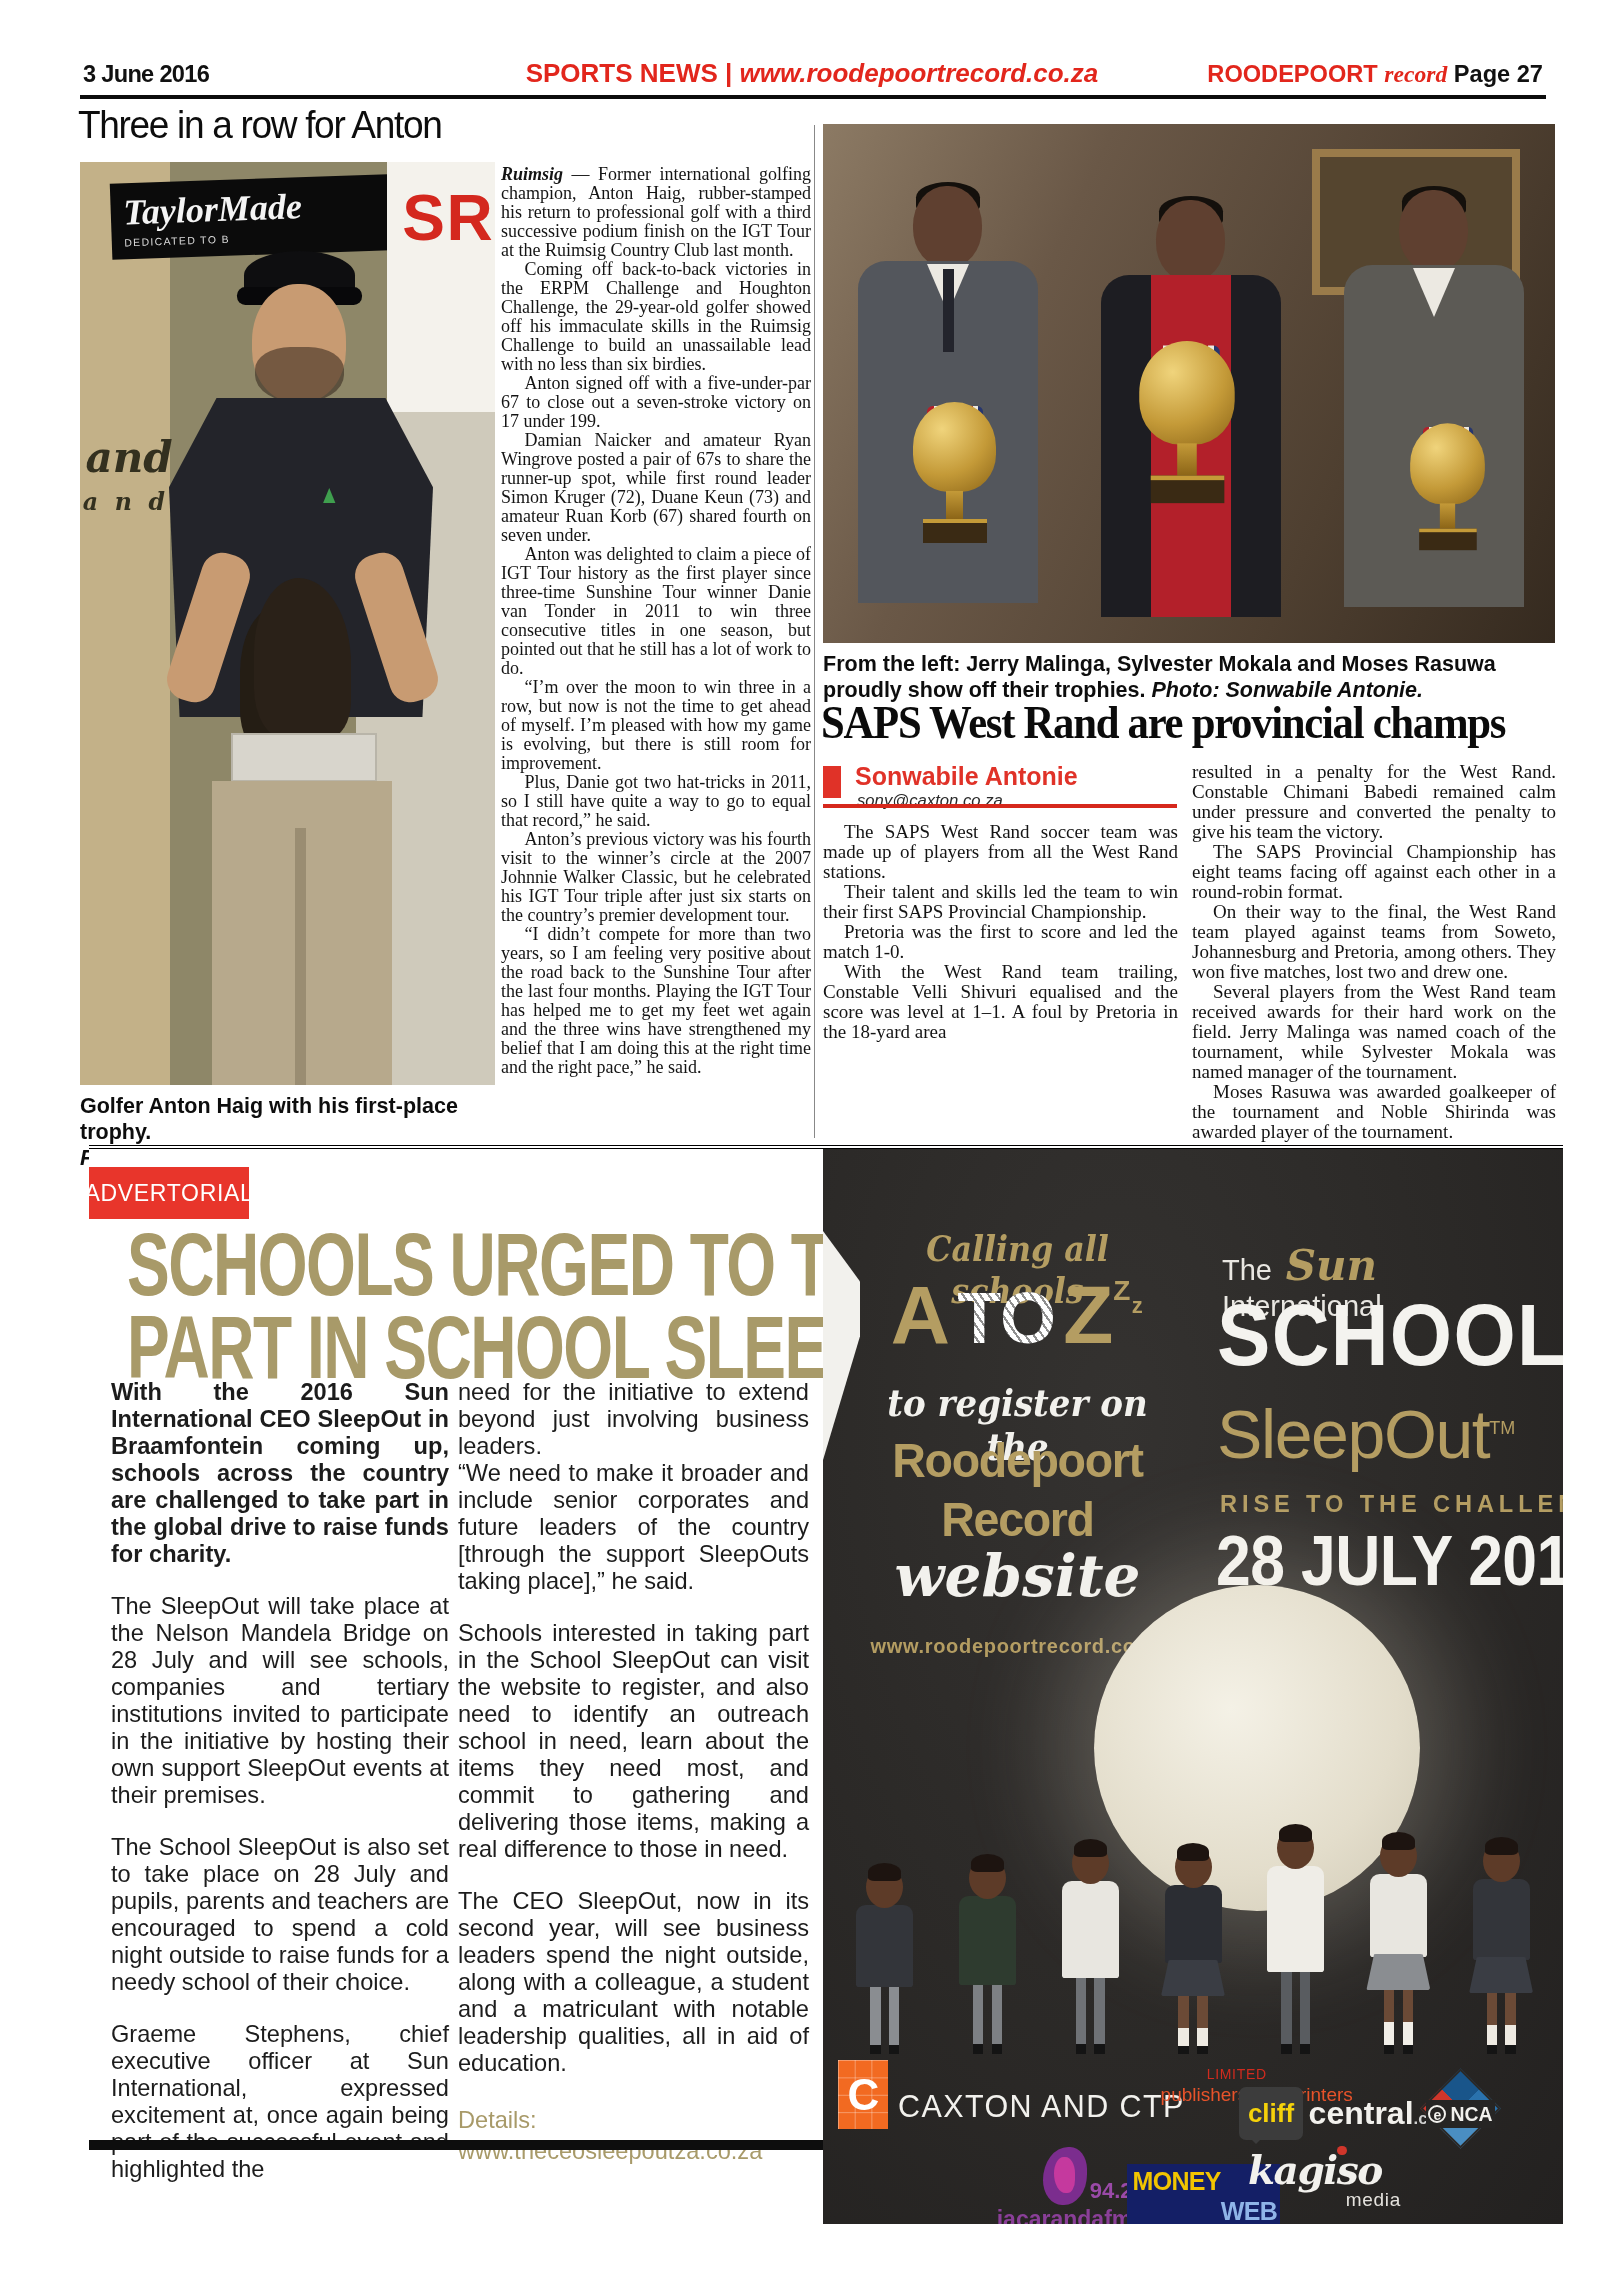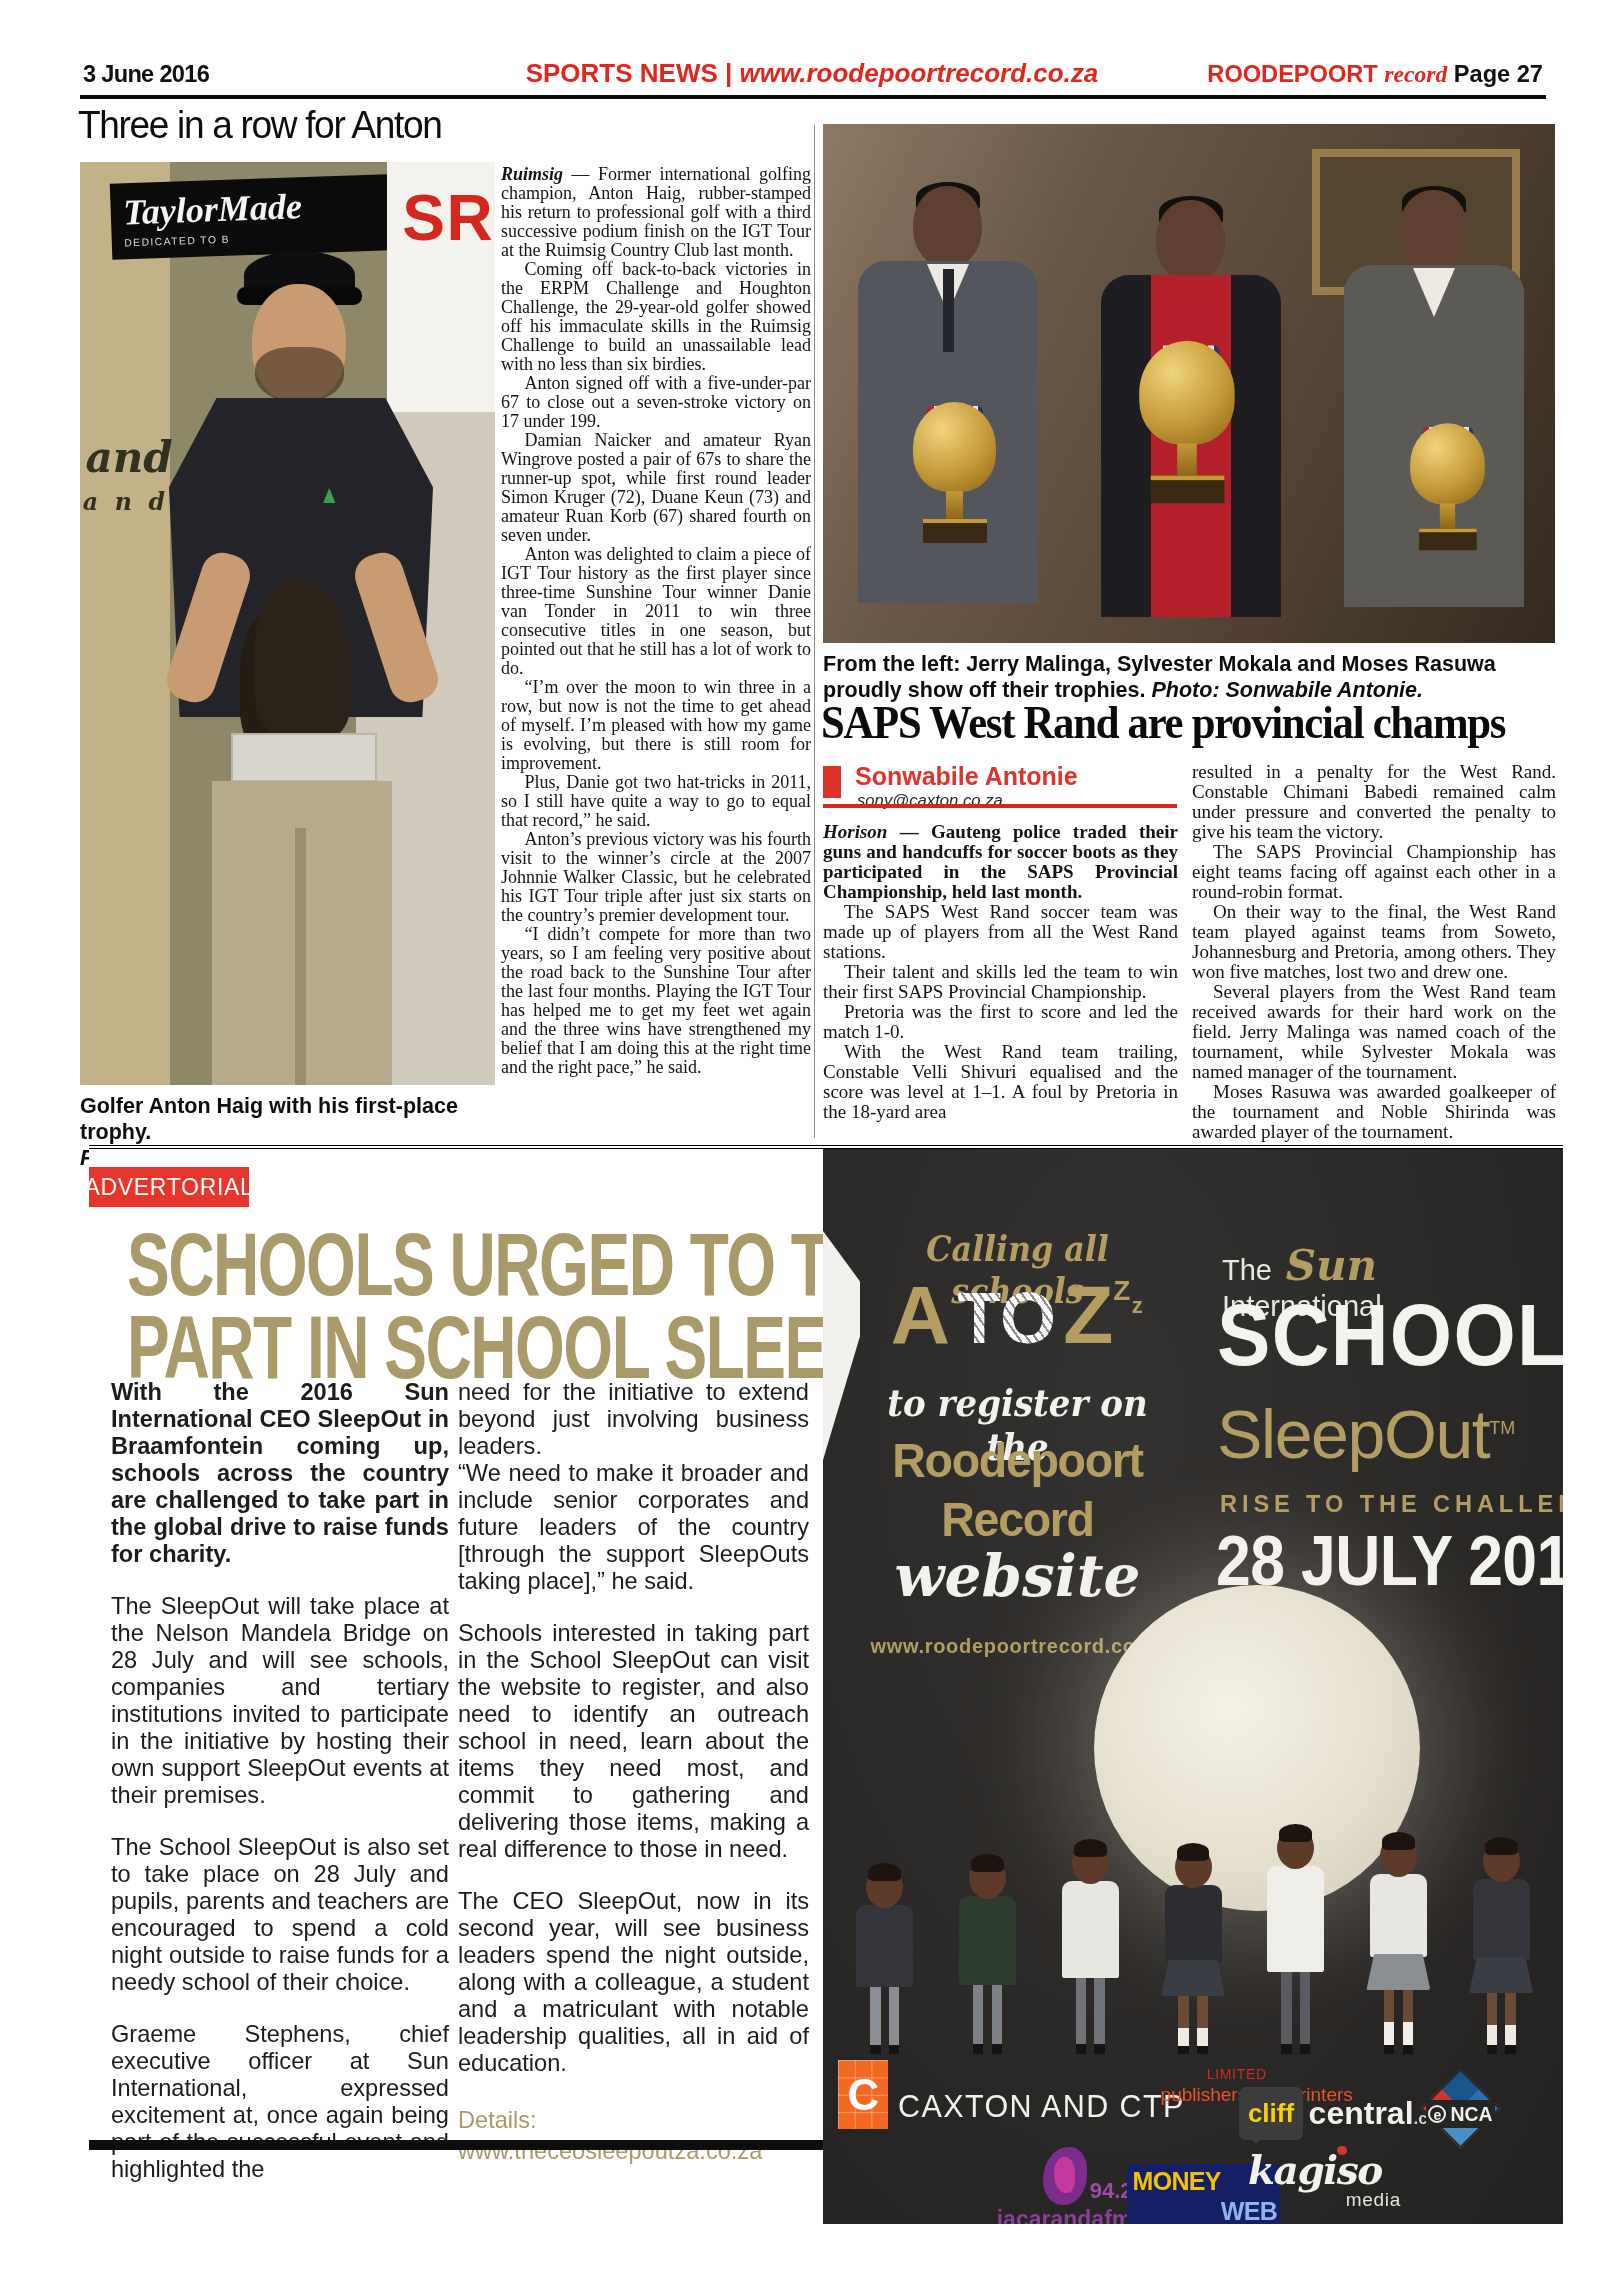--- a/index.html
+++ b/index.html
@@ -79,21 +79,21 @@
   .byline-email { left:857px; top:791px; font-size:16.7px; font-style:italic; color:#2a2a2a; }
   .byline-rule { left:823px; top:804px; width:354px; height:3.5px; background:#d6281c; }
   .saps-col { font-size:19px; line-height:20px; }
   .saps-col1 { left:823px; top:822px; width:355px; }
   .saps-col2 { left:1192px; top:762px; width:364px; }
   .saps-col p { text-indent:21px; }
   .saps-col p.lead { text-indent:0; font-weight:bold; }
 
   
   .adv-wrap { left:89px; top:1145px; width:1474px; height:1077px; border-top:4.9px double #000; background:#fff; }
-  .adv-label { position:absolute; left:0px; top:18px; width:160px; height:40px; background:#e8352b; color:#fff; font-size:23px; display:flex; align-items:center; justify-content:center; letter-spacing:0.7px; }
+  .adv-label { position:absolute; left:0px; top:18px; width:160px; height:52px; background:#e8352b; color:#fff; font-size:23px; display:flex; align-items:center; justify-content:center; letter-spacing:0.7px; }
   .adv-h { position:absolute; left:38px; font-size:89px; font-weight:bold; letter-spacing:-2.1px; color:#a89a69; transform:scaleX(.72); transform-origin:left top; white-space:nowrap; }
   .adv-h1 { top:64px; }
   .adv-h2 { top:147px; }
   .adv-col { position:absolute; top:230px; font-size:23.6px; line-height:27px; text-align:justify; color:#1c1c1c; }
   .adv-col p { margin-bottom:25px; }
   .adv-col1 { left:22px; width:338px; }
   .adv-col2 { left:369px; width:351px; }
   .adv-col p.bold { font-weight:bold; }
   .adv-col p.nogap { margin-bottom:0; }
   .adv-details { color:#a89a69; margin-top:28px; line-height:30.5px; }
@@ -268,21 +268,20 @@
   <span>From the left: Jerry Malinga, Sylvester Mokala and Moses Rasuwa proudly show off their trophies. </span><span class="credit">Photo: Sonwabile Antonie.</span>
 </div>
 
 <div class="abs saps-h2">SAPS West Rand are provincial champs</div>
 <div class="abs byline-sq"></div>
 <div class="abs byline-name">Sonwabile Antonie</div>
 <div class="abs byline-email">sony@caxton.co.za</div>
 <div class="abs byline-rule"></div>
 
 <div class="abs serifcol saps-col saps-col1">
-  <p class="lead"><span class="lead-loc">Horison</span><span> — </span><span>Gauteng police traded their guns and handcuffs for soccer boots as they participated in the SAPS Provincial Championship, held last month.</span></p>
   <p>The SAPS West Rand soccer team was made up of players from all the West Rand stations.</p>
   <p>Their talent and skills led the team to win their first SAPS Provincial Championship.</p>
   <p>Pretoria was the first to score and led the match 1-0.</p>
   <p>With the West Rand team trailing, Constable Velli Shivuri equalised and the score was level at 1–1. A foul by Pretoria in the 18-yard area</p>
 </div>
 <div class="abs serifcol saps-col saps-col2">
   <p style="text-indent:0;">resulted in a penalty for the West Rand. Constable Chimani Babedi remained calm under pressure and converted the penalty to give his team the victory.</p>
   <p>The SAPS Provincial Championship has eight teams facing off against each other in a round-robin format.</p>
   <p>On their way to the final, the West Rand team played against teams from Soweto, Johannesburg and Pretoria, among others. They won five matches, lost two and drew one.</p>
   <p>Several players from the West Rand team received awards for their hard work on the field. Jerry Malinga was named coach of the tournament, while Sylvester Mokala was named manager of the tournament.</p>

